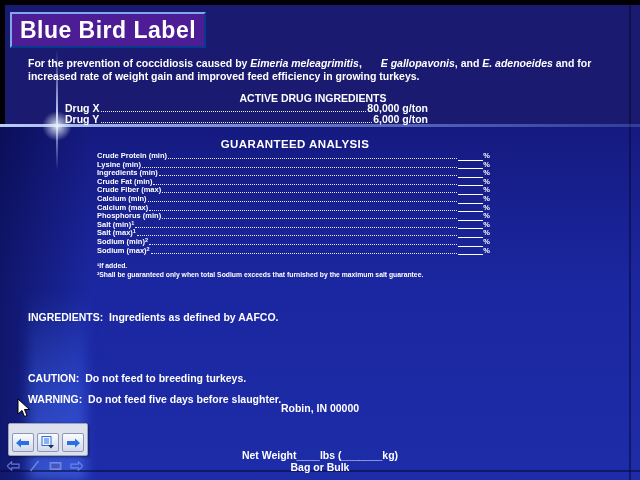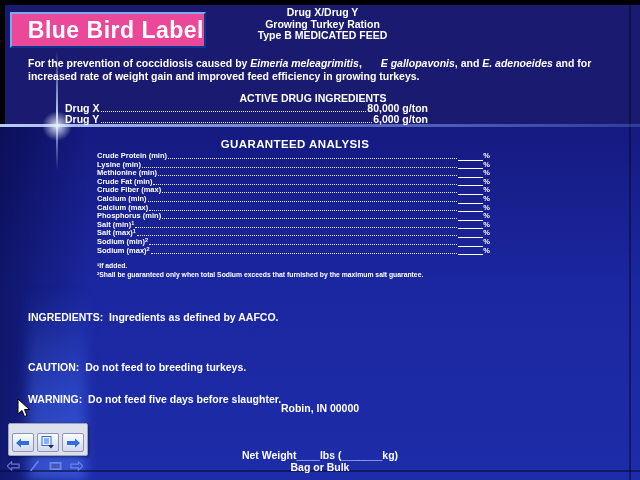--- a/index.html
+++ b/index.html
@@ -21,24 +21,24 @@
   .redge{left:629px;top:5px;width:2px;height:475px;background:rgba(5,5,45,.5);}
   .bline{left:0;top:470px;width:640px;height:2px;background:rgba(8,8,55,.55);}
   .hline{left:0;top:124px;width:640px;height:3px;
          background:linear-gradient(90deg,rgba(195,215,255,.95),rgba(150,175,255,.55) 55%,rgba(118,148,255,.28));}
   .vline{left:56px;top:50px;width:2px;height:120px;
          background:linear-gradient(180deg,rgba(160,185,255,0),rgba(200,218,255,.95) 55%,rgba(160,185,255,0));}
   .crossglow{left:42px;top:111px;width:30px;height:30px;
          background:radial-gradient(circle,rgba(235,242,255,.95),rgba(235,242,255,0) 70%);}
 
   
-  .brand-box{left:10px;top:12px;width:196px;height:36px;background:#ec4899;
+  .brand-box{left:10px;top:12px;width:196px;height:36px;background:#4c1d95;
              border-top:2px solid #7fa9ee;border-left:2px solid #7fa9ee;
              border-right:2px solid #09388f;border-bottom:2px solid #09388f;
-             display:flex;align-items:center;justify-content:flex-end;}
+             display:flex;align-items:center;justify-content:center;}
   .brand-box span{font-size:23px;font-weight:bold;color:#fff;letter-spacing:.5px;white-space:nowrap;}
   .hdr-lines{left:200px;top:7px;width:245px;text-align:center;font-size:10.5px;font-weight:bold;line-height:11.5px;}
 
   
   .intro{left:28px;top:57px;width:587px;font-size:10.5px;font-weight:bold;line-height:13px;white-space:pre-wrap;}
 
   
   .adi-head{left:28px;top:92px;width:570px;text-align:center;font-size:10.5px;font-weight:bold;}
   .adi-rows{left:28px;top:103px;width:400px;}
   .lead-row{display:flex;align-items:flex-end;font-size:10.5px;font-weight:bold;height:11px;line-height:11px;margin-left:37px;}
@@ -85,25 +85,20 @@
   <div class="abs bline"></div>
   <div class="abs vline"></div>
   <div class="abs hline"></div>
   <div class="abs crossglow"></div>
 
   <div class="abs" style="inset:0;"></div>
 
   <div class="abs brand-box">
     <span>Blue Bird Label</span>
   </div>
-  <div class="abs hdr-lines">
-    <div>Drug X/Drug Y</div>
-      <div>Growing Turkey Ration</div>
-      <div>Type B MEDICATED FEED</div>
-  </div>
 
   <div class="abs intro"><span>For the prevention of coccidiosis caused by </span><span style="font-style: italic;">Eimeria meleagrimitis</span><span>, </span><span style="font-style: italic; padding-left: 16px;">E gallopavonis</span><span>, and </span><span style="font-style: italic;">E. adenoeides</span><span> and for increased rate of weight gain and improved feed efficiency in growing turkeys.</span></div>
 
   <div class="abs adi-head">ACTIVE DRUG INGREDIENTS</div>
   <div class="abs adi-rows">
     <div class="lead-row">
         <span class="lbl">Drug X</span>
         <span class="dots"></span>
         <span class="val">80,000 g/ton</span>
       </div>
@@ -122,21 +117,21 @@
         <span class="blank"></span>
         <span>%</span>
       </div>
       <div class="ga-row">
         <span><span>Lysine (min)</span><sup></sup></span>
         <span class="dots"></span>
         <span class="blank"></span>
         <span>%</span>
       </div>
       <div class="ga-row">
-        <span><span>Methionine (min)</span><sup></sup></span>
+        <span><span>Ingredients (min)</span><sup></sup></span>
         <span class="dots"></span>
         <span class="blank"></span>
         <span>%</span>
       </div>
       <div class="ga-row">
         <span><span>Crude Fat (min)</span><sup></sup></span>
         <span class="dots"></span>
         <span class="blank"></span>
         <span>%</span>
       </div>
@@ -188,21 +183,21 @@
         <span class="blank"></span>
         <span>%</span>
       </div>
   </div>
   <div class="abs ga-notes">
     <div>¹If added.</div>
       <div>²Shall be guaranteed only when total Sodium exceeds that furnished by the maximum salt guarantee.</div>
   </div>
 
   <div class="abs bodyp" style="top:297px;">INGREDIENTS:  Ingredients as defined by AAFCO.</div>
-  <div class="abs bodyp" style="top:347px;">CAUTION:  Do not feed to breeding turkeys.</div>
+  <div class="abs bodyp" style="top:358px;">CAUTION:  Do not feed to breeding turkeys.</div>
   <div class="abs bodyp" style="top:379px;">WARNING:  Do not feed five days before slaughter.</div>
 
   <div class="abs mfg">
       <div>Robin, IN 00000</div>
   </div>
   <div class="abs netw">Net Weight____lbs (_______kg)</div>
   <div class="abs bag">Bag or Bulk</div>
 
   <svg class="abs" style="left:17px;top:398px;" width="14" height="21" viewBox="0 0 14 21">
     <polygon points="1,1 1,16 5,12.5 7.5,18.5 10,17.5 7.5,11.5 12.5,11.5" fill="#ffffff" stroke="#000000" stroke-width="1"></polygon>

